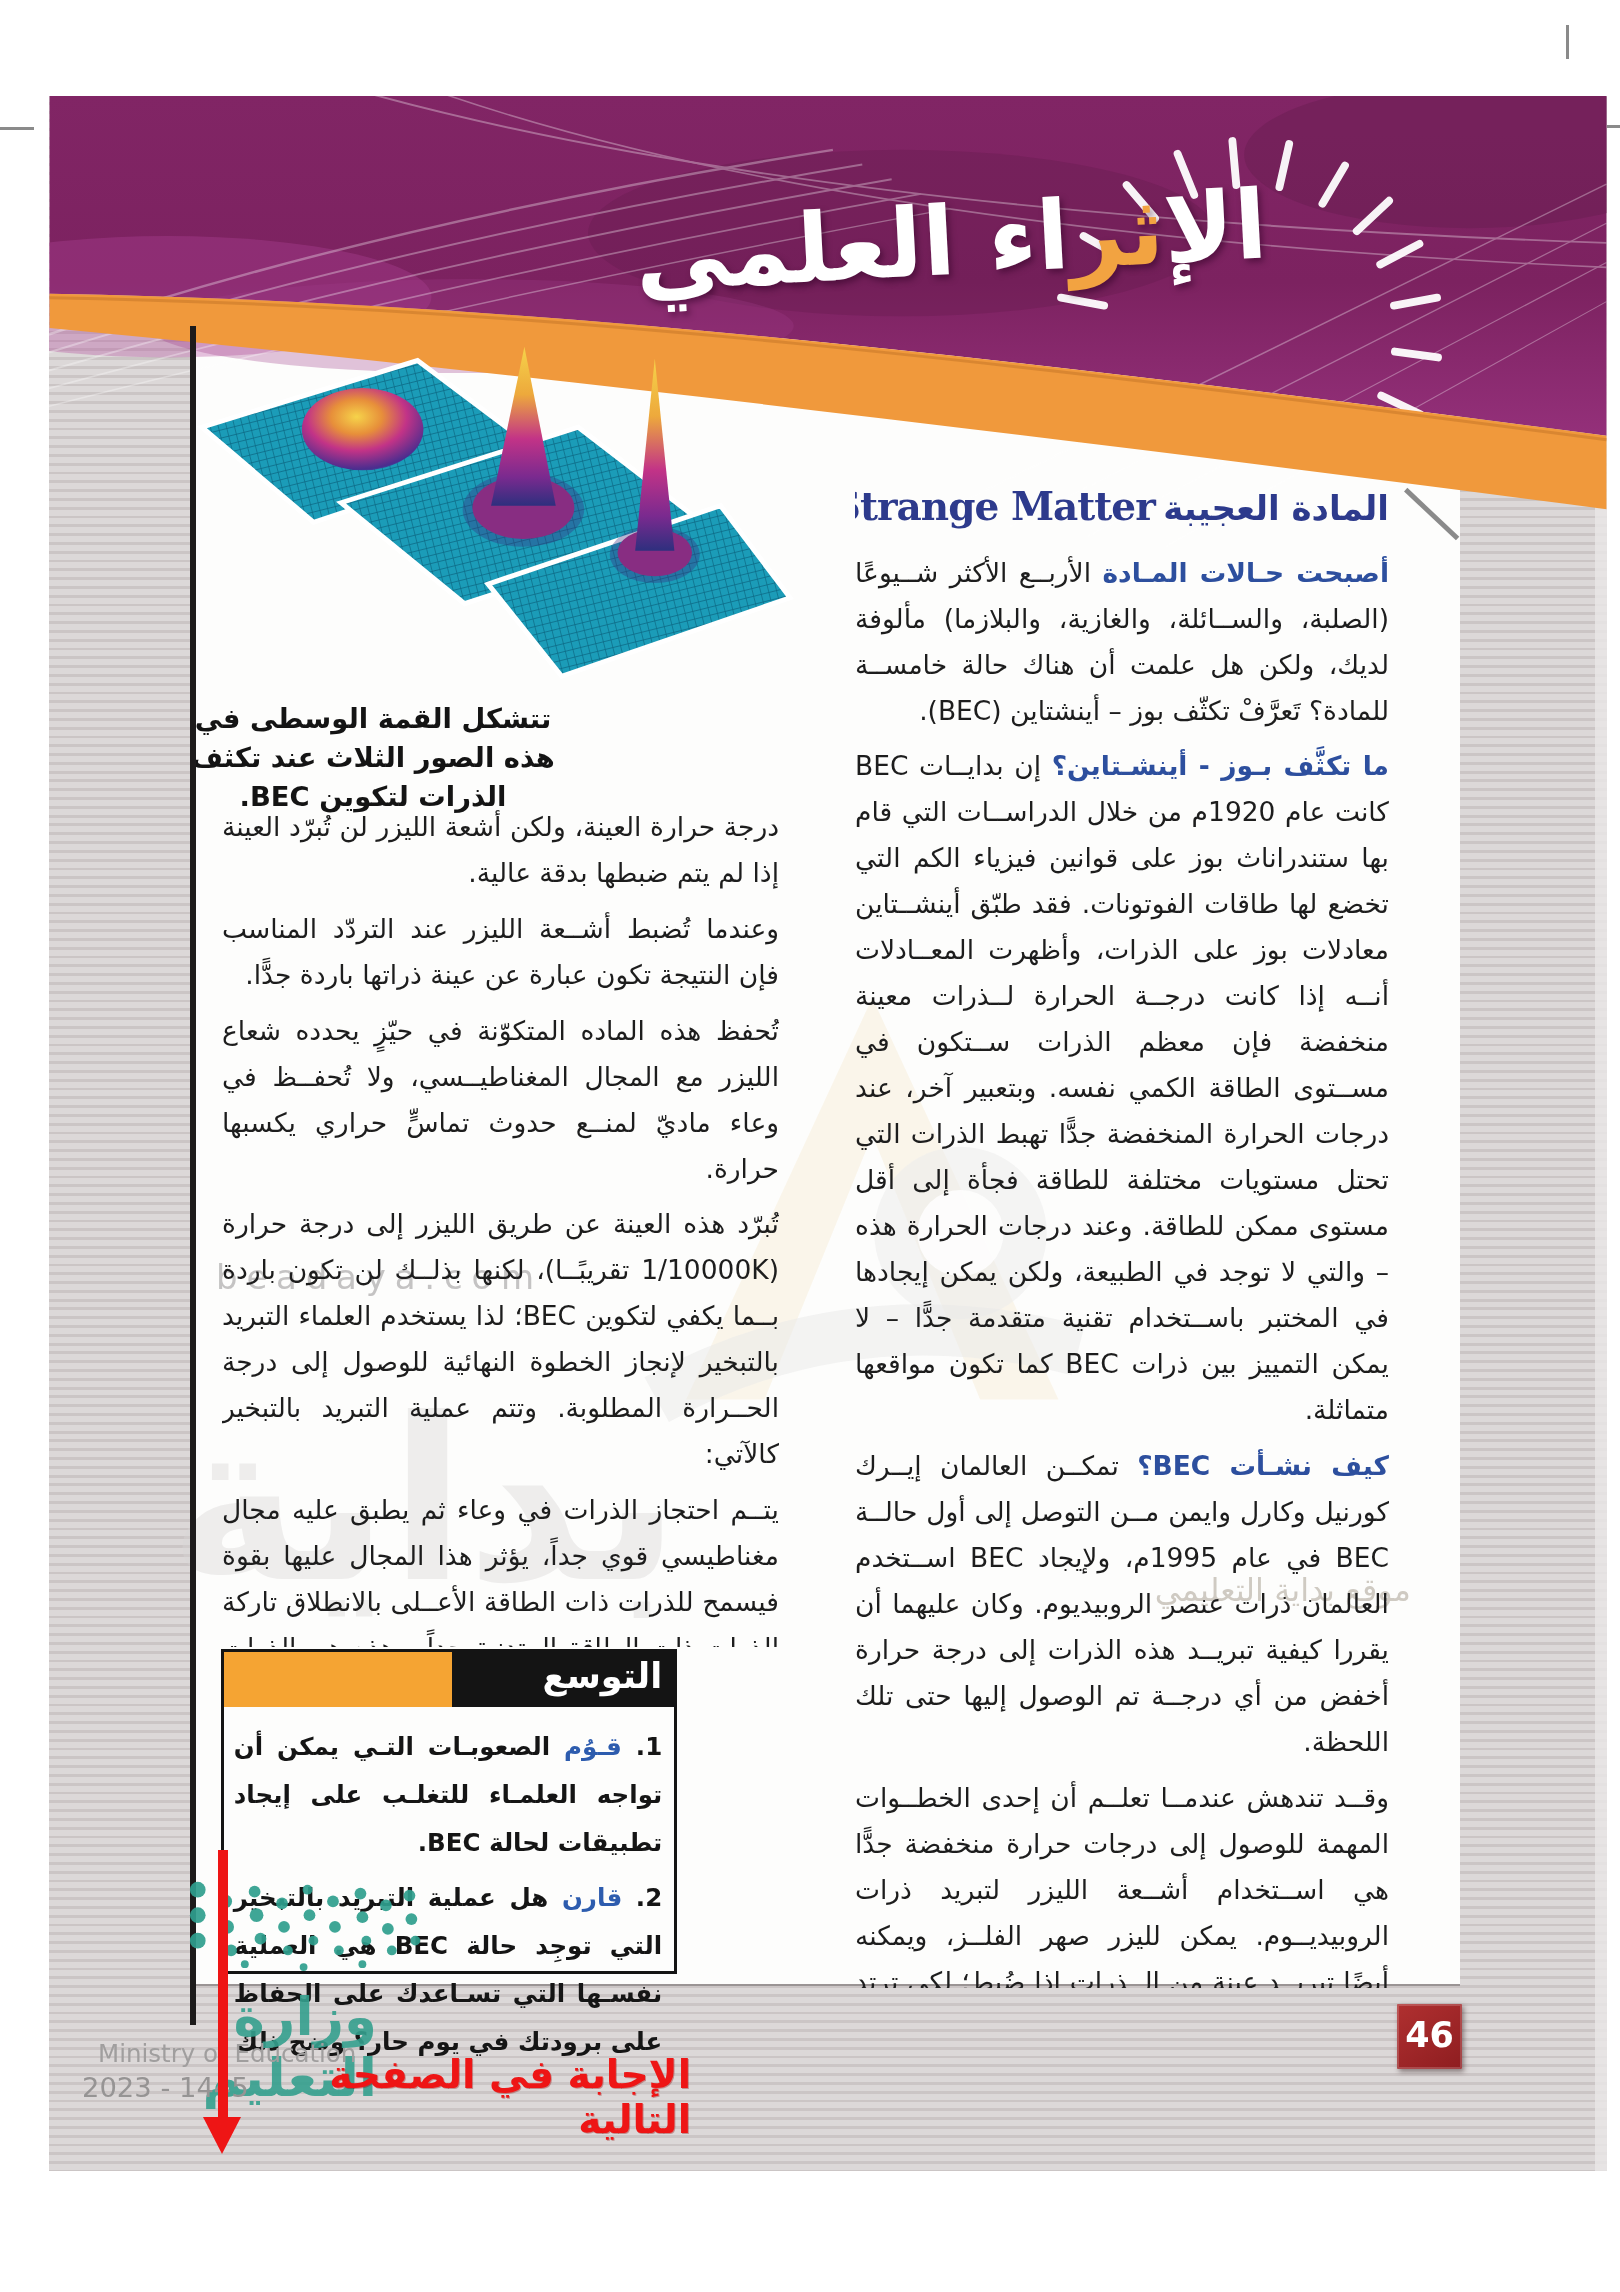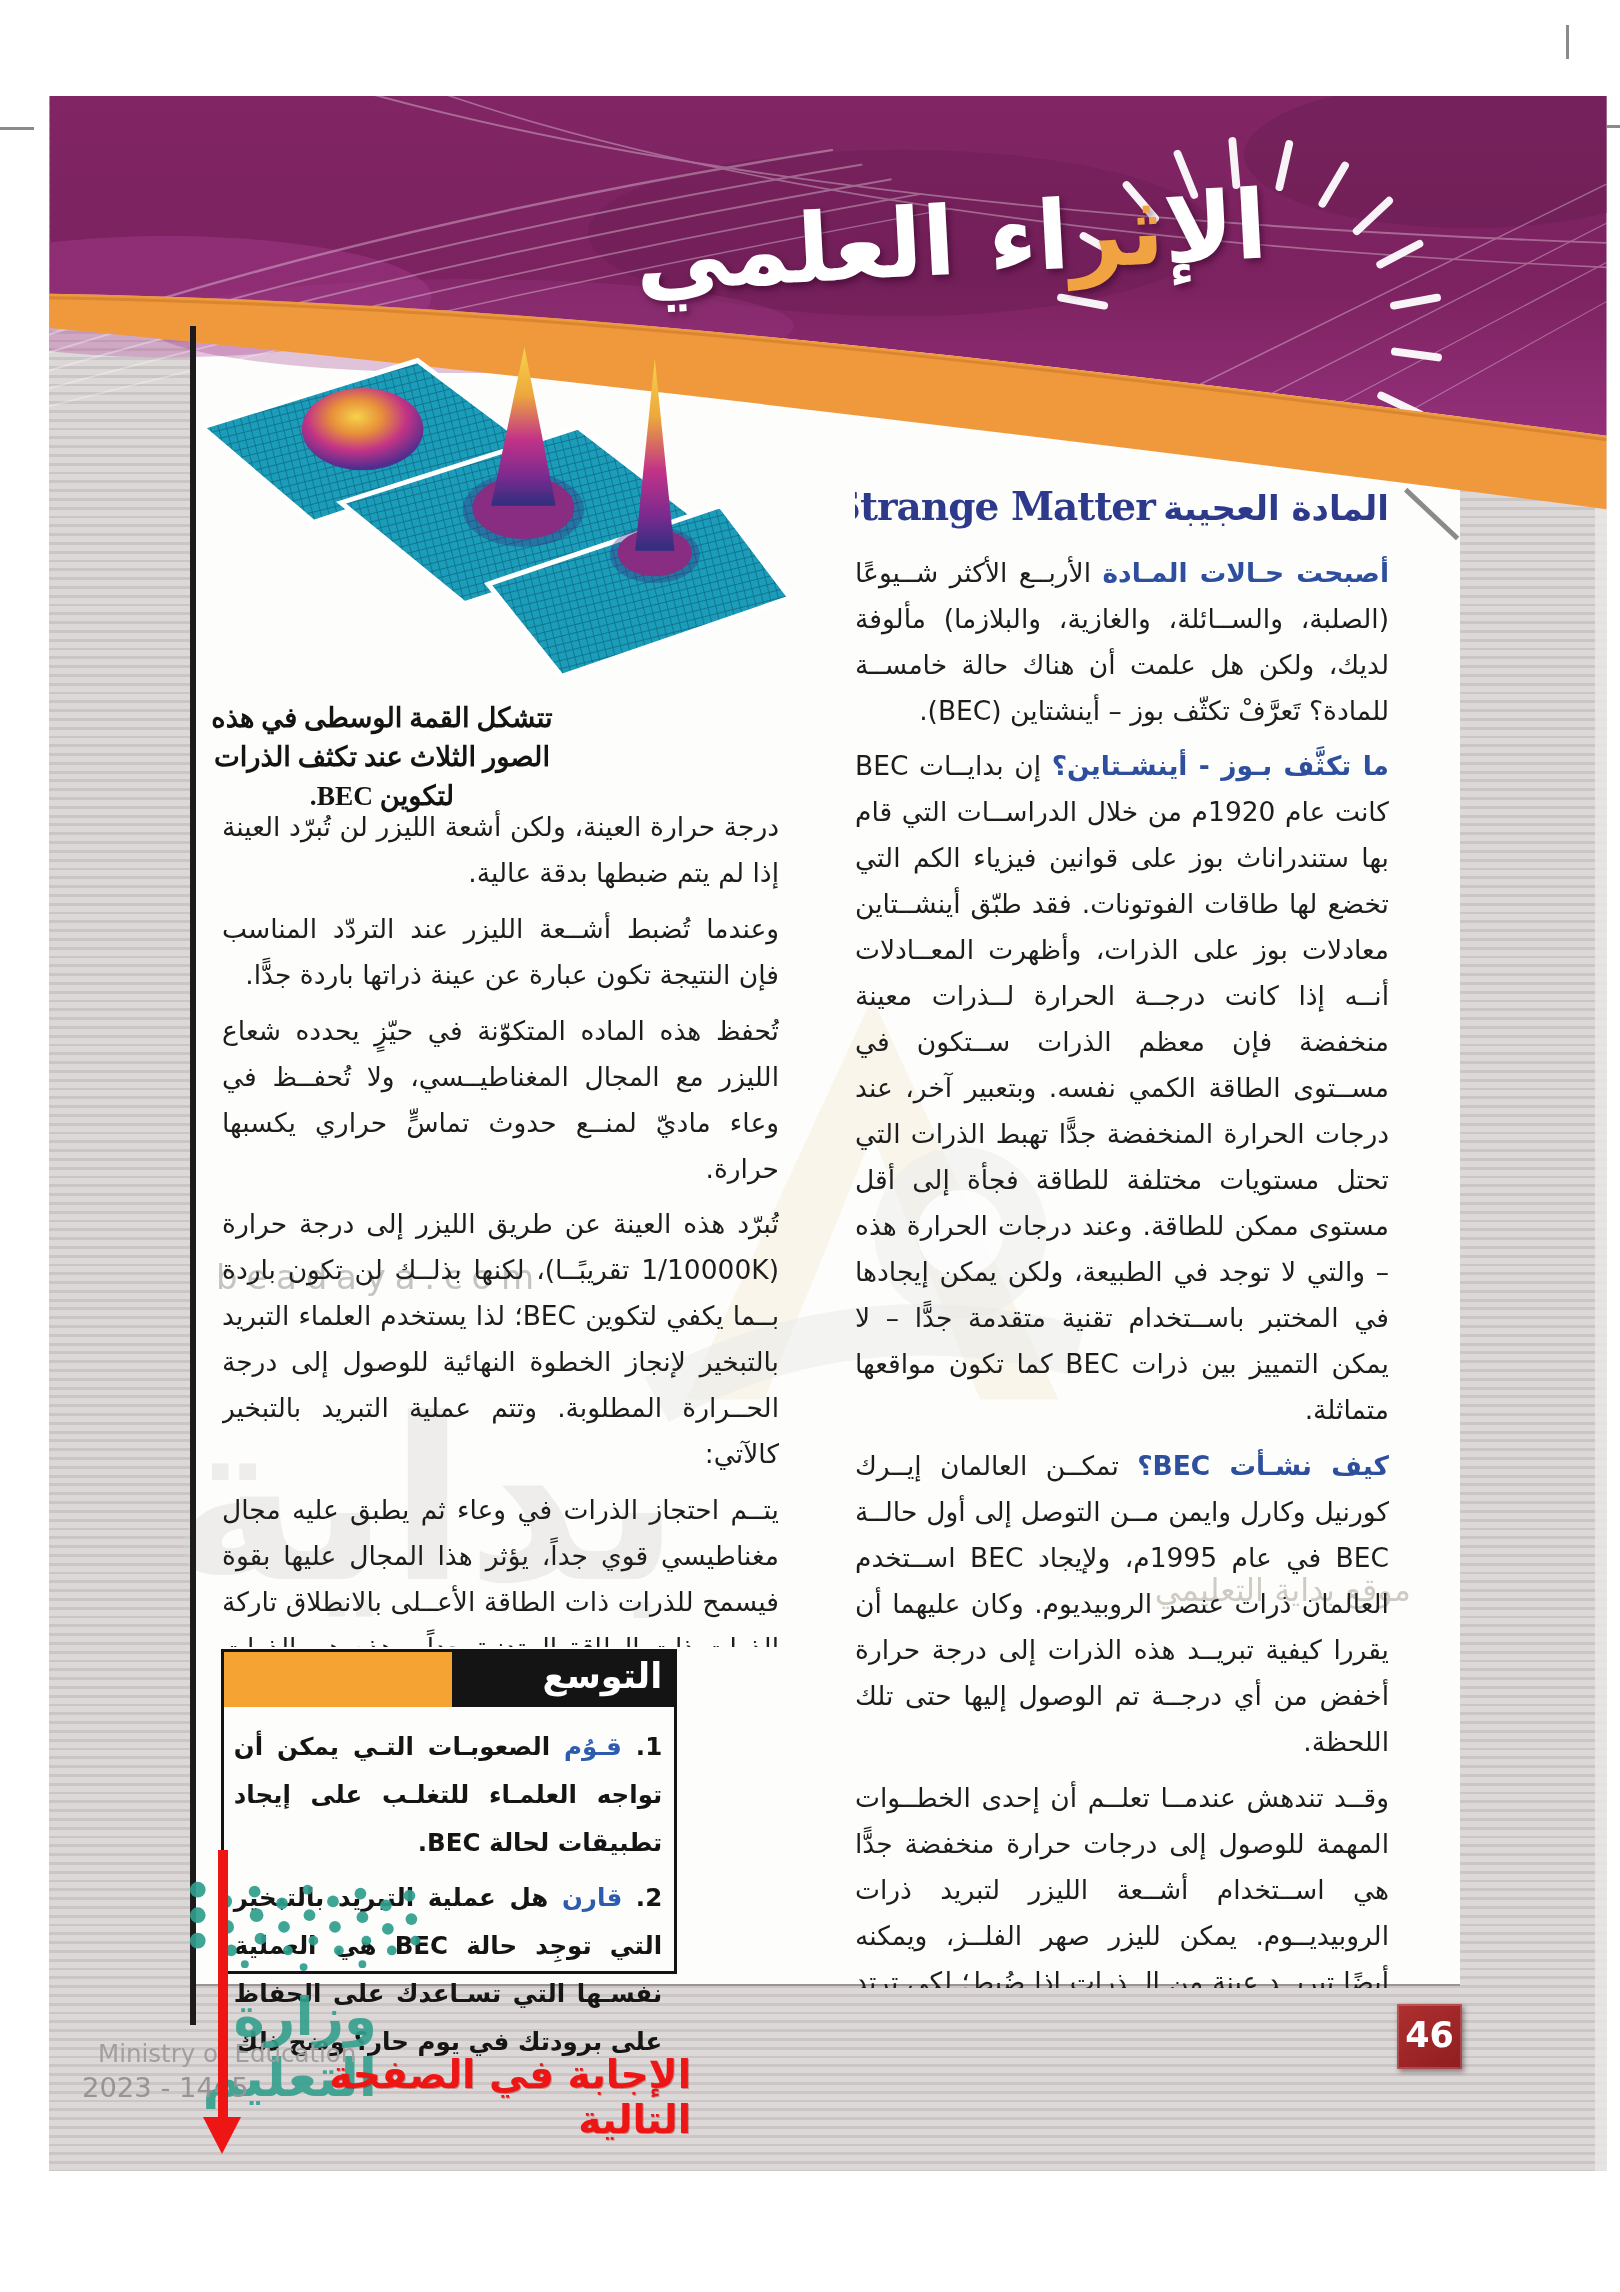--- a/index.html
+++ b/index.html
@@ -17,22 +17,22 @@
   .black-rule{position:absolute;left:141px;top:230px;width:5.9px;height:1699px;background:#1d1b1b;z-index:5;}
   
   .banner-svg{position:absolute;left:0;top:0;z-index:3;}
   .banner-title{position:absolute;left:500px;top:57px;width:804px;height:181px;z-index:4;
                 transform:rotate(-3deg);direction:rtl;text-align:center;
                 font-size:95px;font-weight:bold;color:#ffffff;line-height:176px;
                 text-shadow:2.9px 3.9px 6.9px rgba(45,0,35,.5);}
   .banner-title .accent{color:#f2a341;}
   
   .figure-svg{position:absolute;left:145px;top:235px;z-index:4;}
-  .figure-caption{position:absolute;left:127px;top:603px;width:412px;z-index:4;direction:rtl;
-                  text-align:center;font-weight:bold;font-size:27.4px;line-height:39px;color:#141414;font-family:Liberation Serif, serif;}
+  .figure-caption{position:absolute;left:118px;top:603px;width:412px;z-index:4;direction:rtl;
+                  text-align:center;font-weight:bold;font-size:27.4px;line-height:39px;color:#141414;}
   
   .col{position:absolute;z-index:4;direction:rtl;text-align:justify;color:#1d1d1d;
        font-size:26.5px;line-height:46px;}
   .col p{margin:0 0 9.8px 0;}
   .col-left{left:173px;top:708px;width:557px;height:843px;overflow:hidden;}
   .col-right{left:806px;top:387px;width:534px;height:1505px;overflow:hidden;}
   .article-heading{direction:rtl;margin-bottom:15.7px;white-space:nowrap;}
   .h-ar{font-size:34px;font-weight:bold;color:#2d3a8c;}
   .h-en{font-family:"DejaVu Serif",serif;font-size:39px;font-weight:bold;color:#2d3a8c;letter-spacing:-1px;}
   .lead{font-weight:bold;color:#2d4f9e;}

